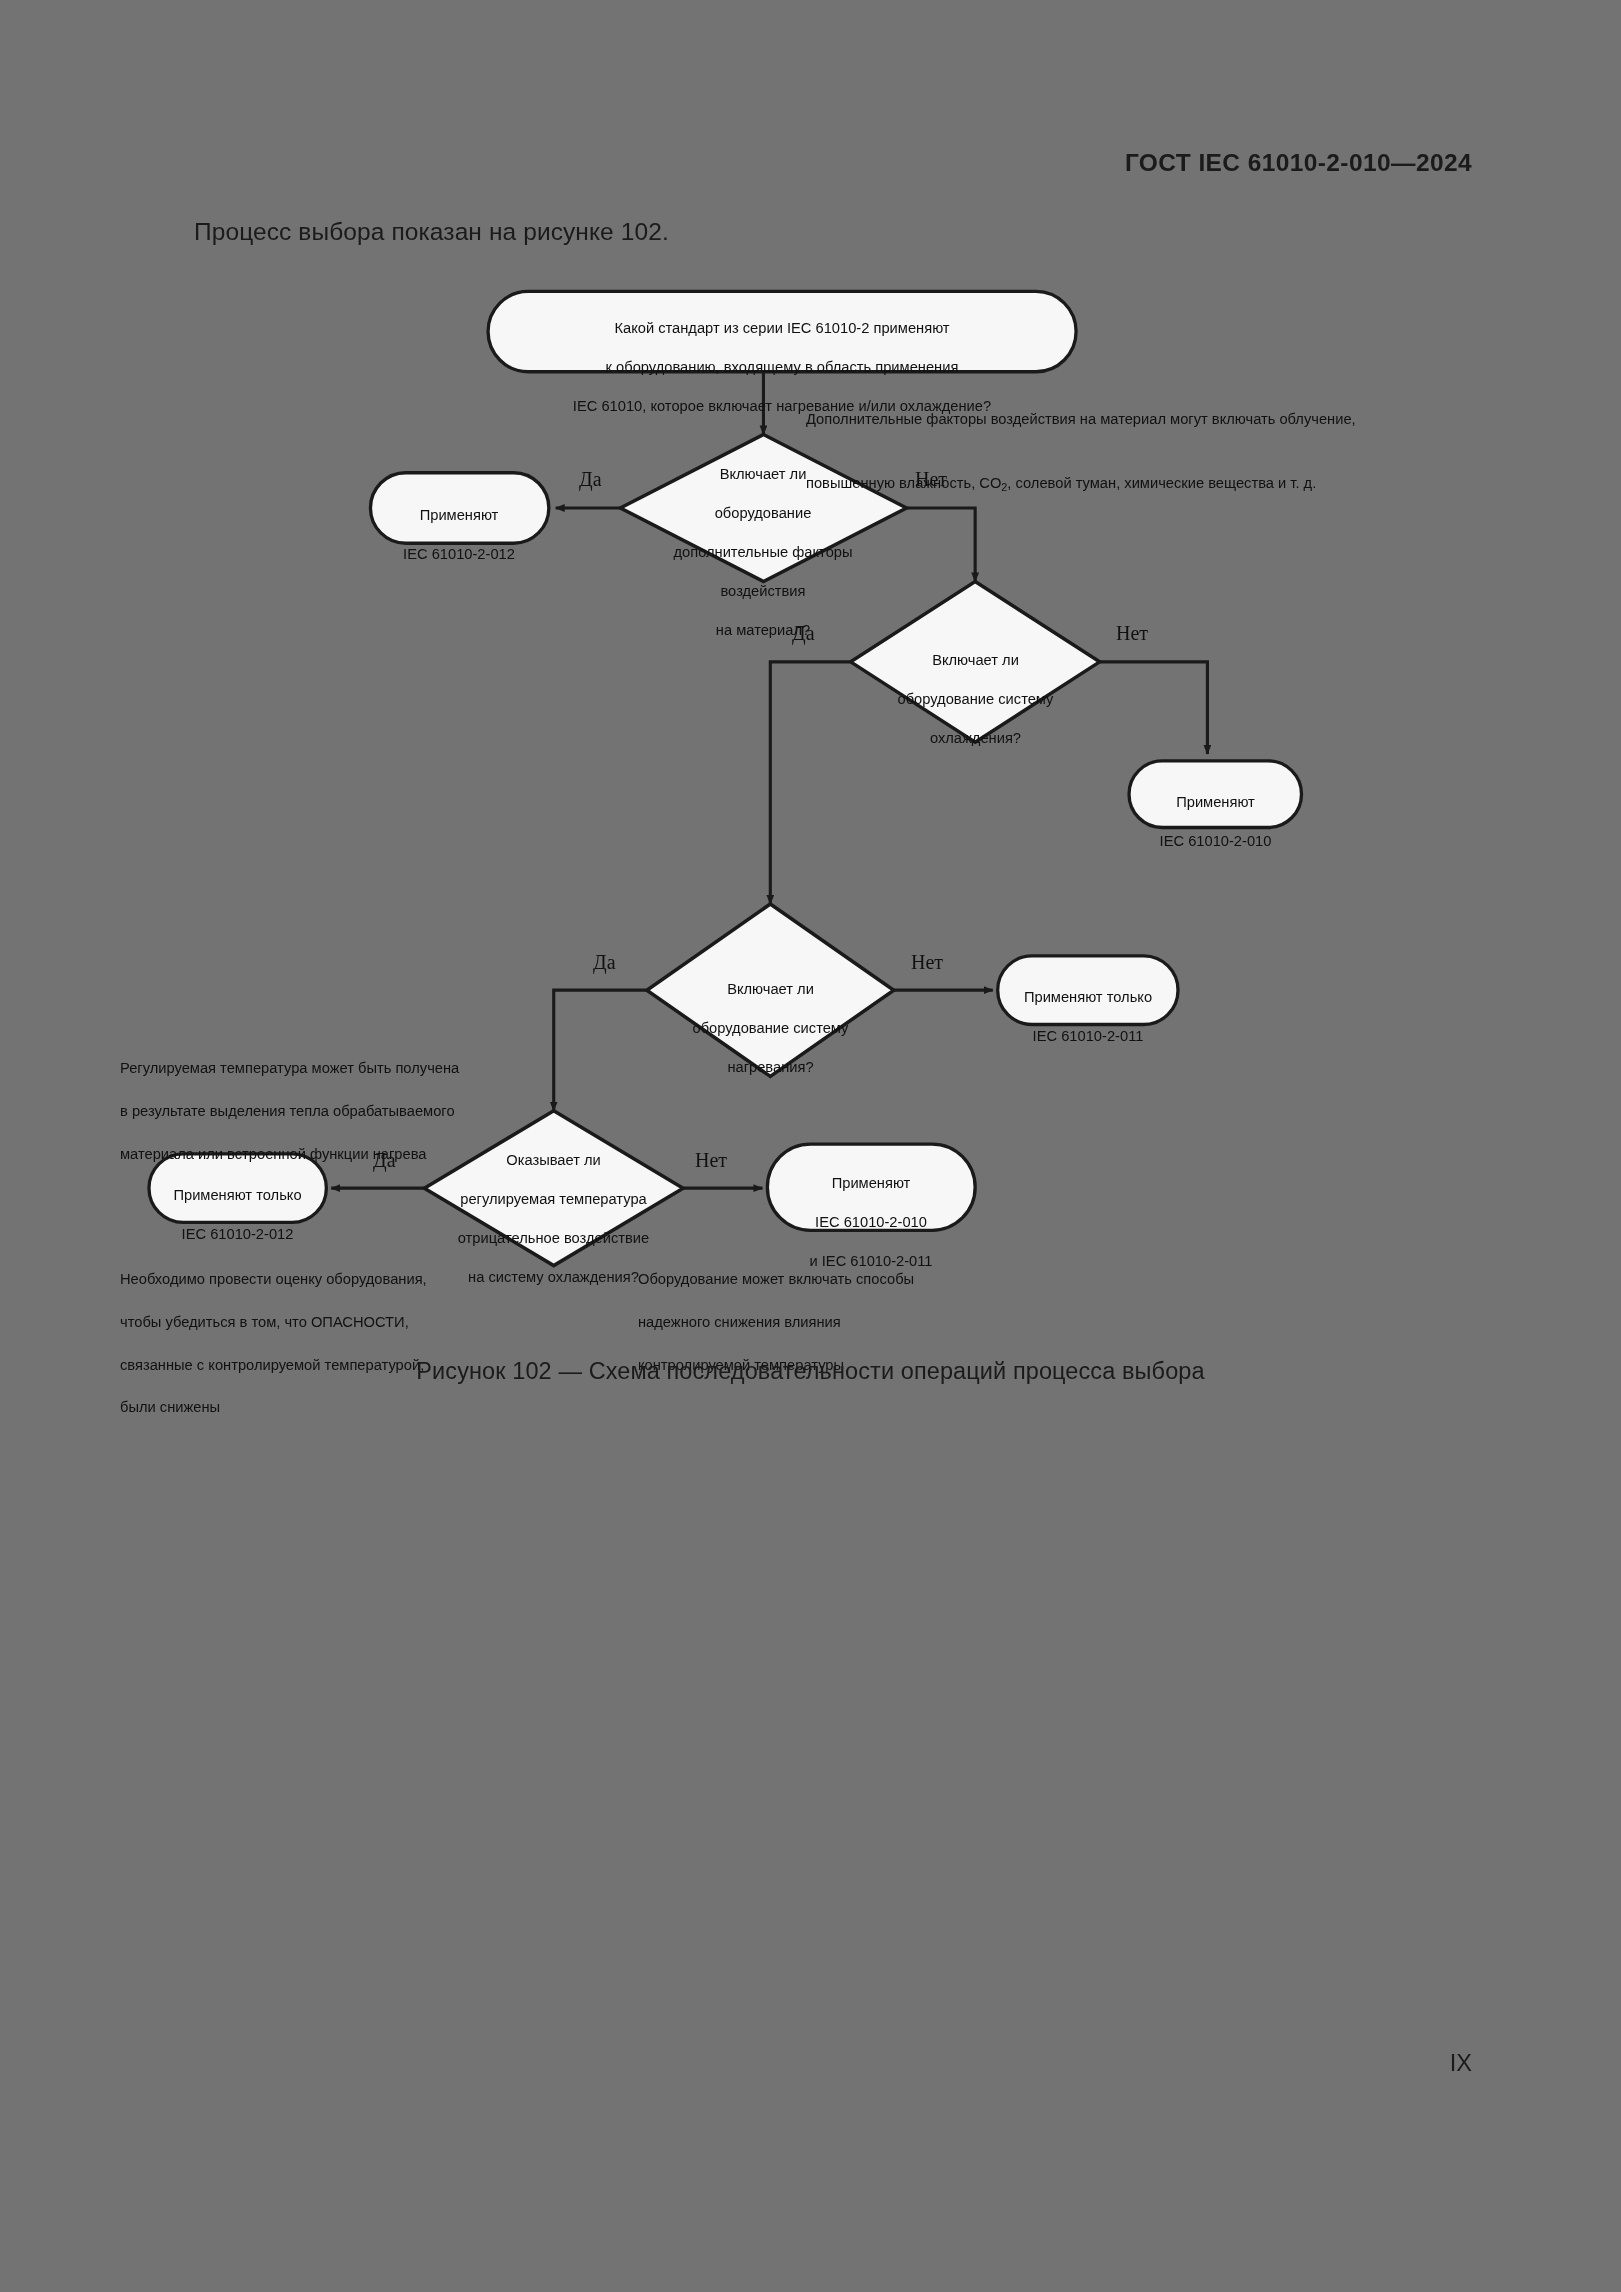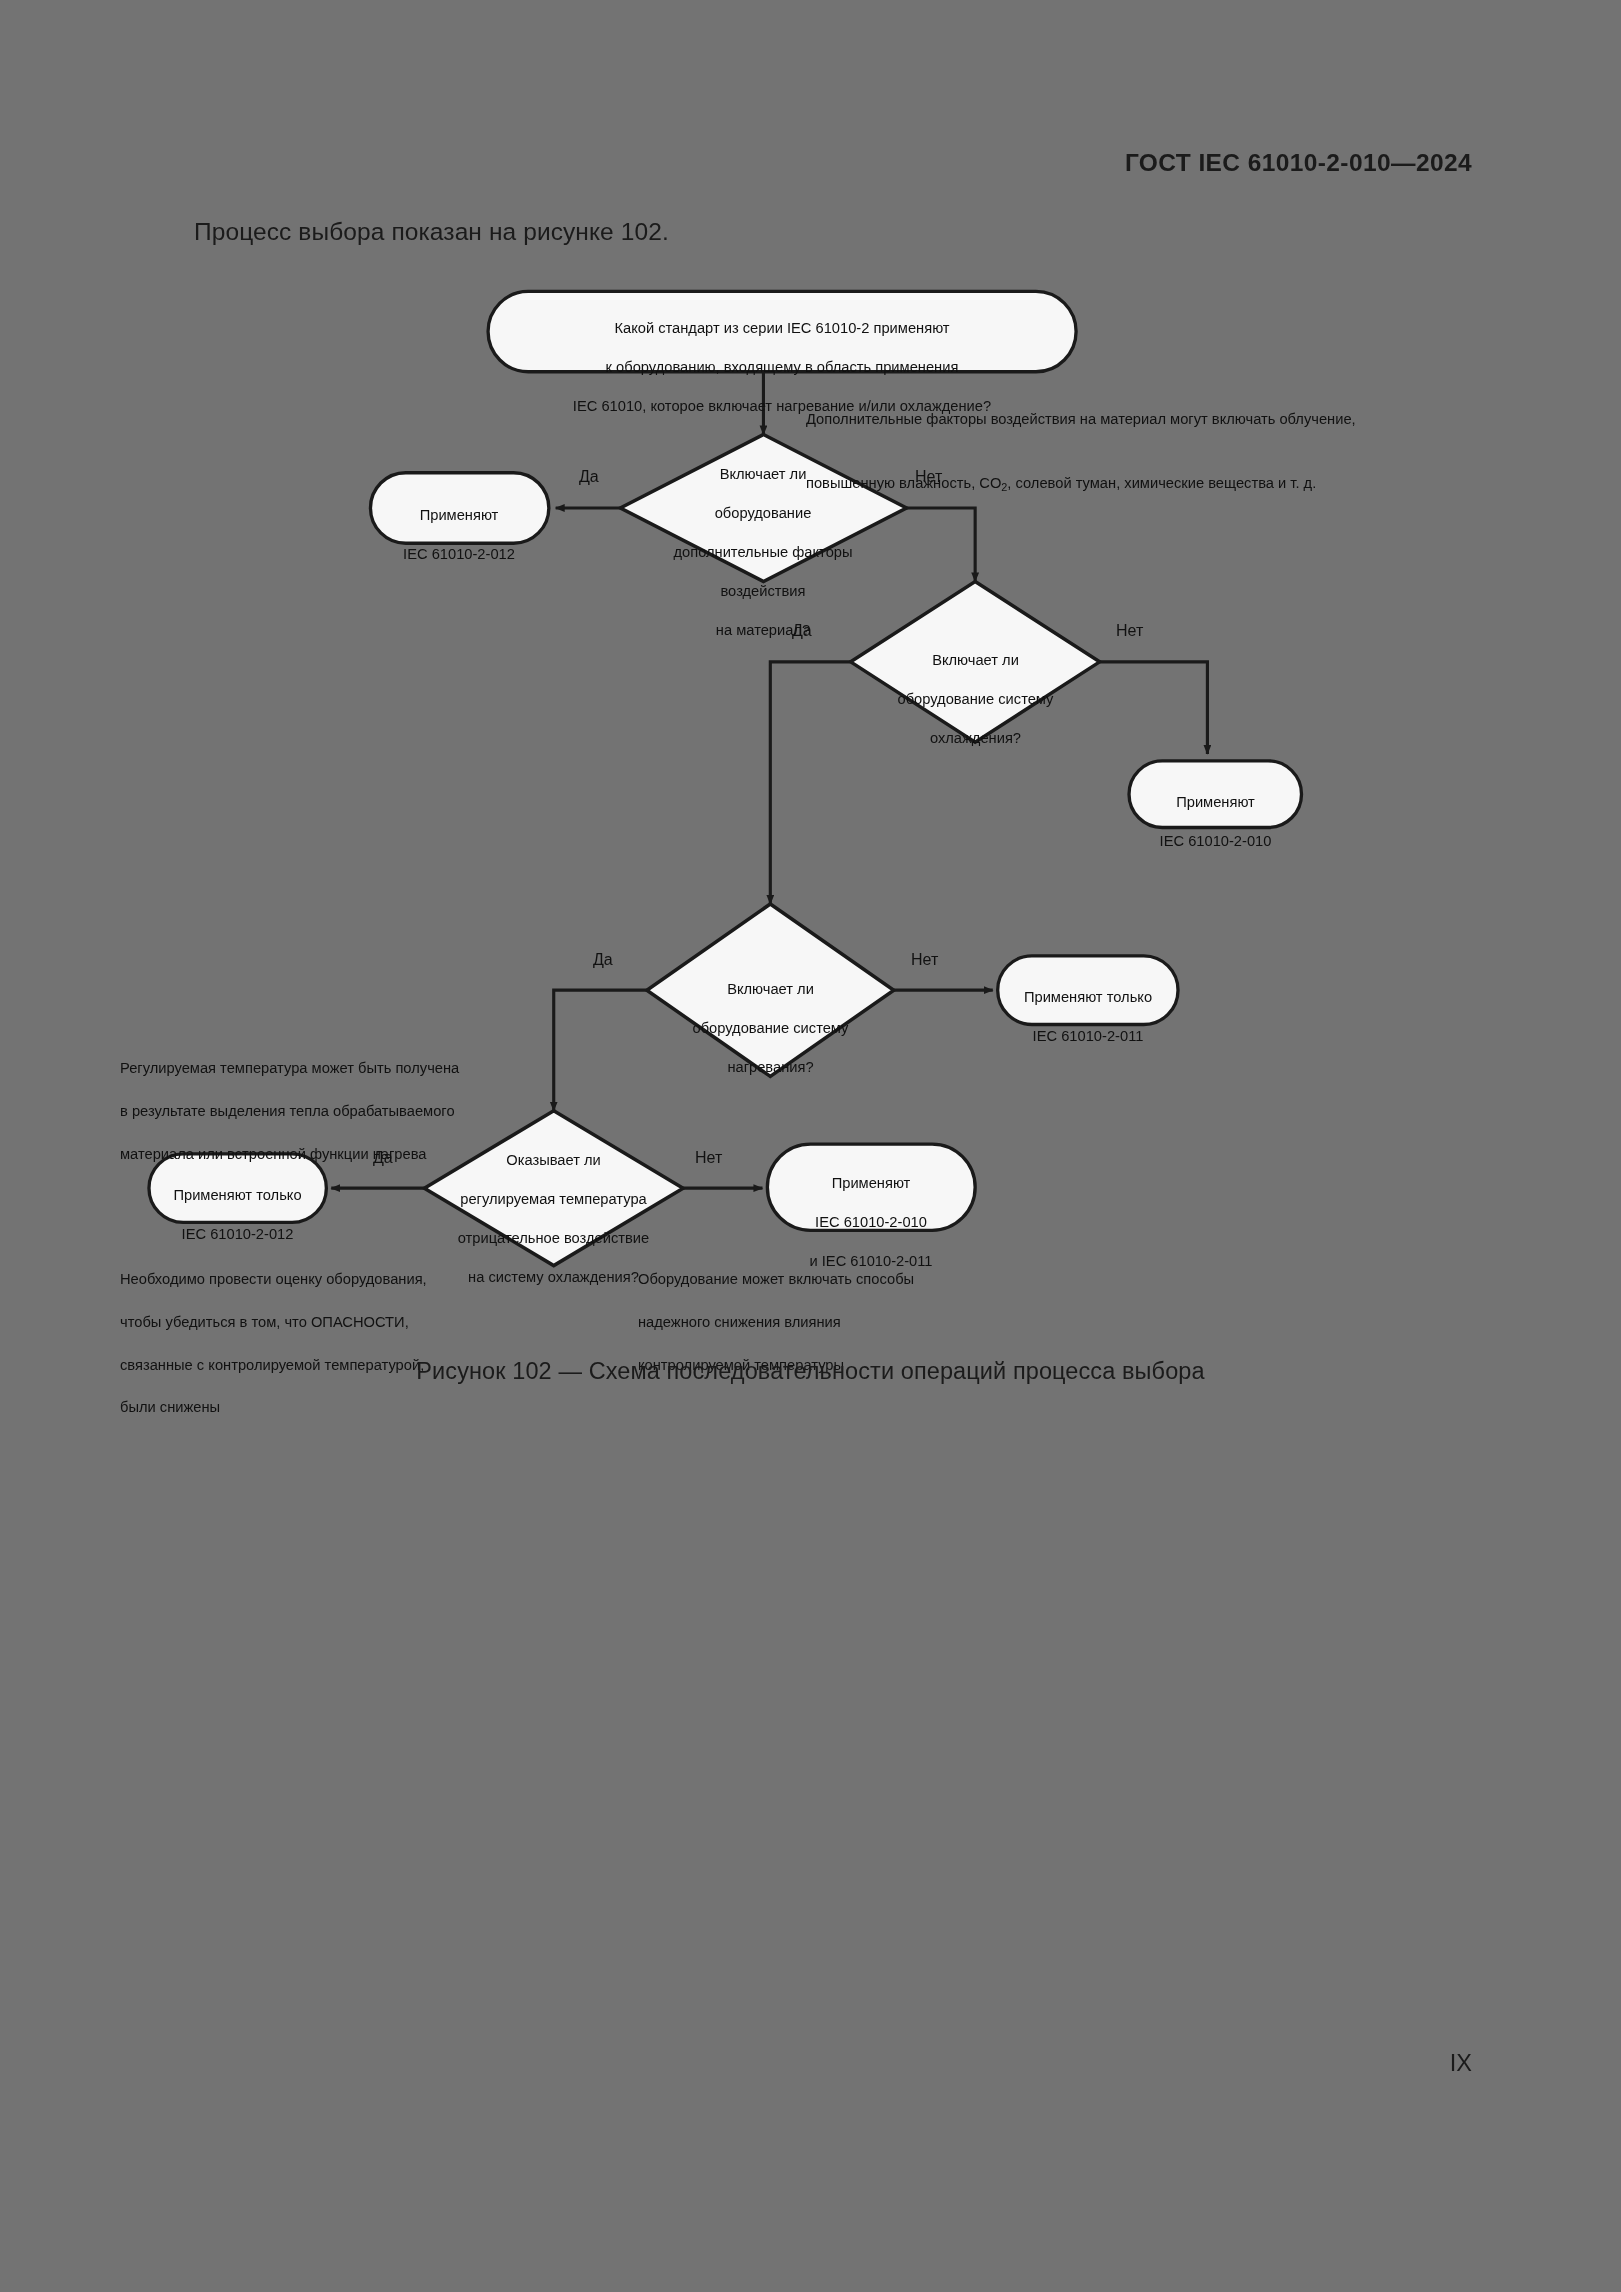--- a/index.html
+++ b/index.html
@@ -76,23 +76,24 @@
     text-align: center;
     font-size: 14.7px;
     line-height: 1.32;
     color: #111111;
     pointer-events: none;
     white-space: pre-line;
   }
 
   .edge-label {
     position: absolute;
-    font-size: 16px;
+    font-size: 20px;
     color: #111111;
     line-height: 1;
+    font-family: Liberation Serif, serif;
   }
 
   .note {
     position: absolute;
     font-size: 14.7px;
     line-height: 1.45;
     color: #111111;
     white-space: pre-line;
   }
   .note sub {

